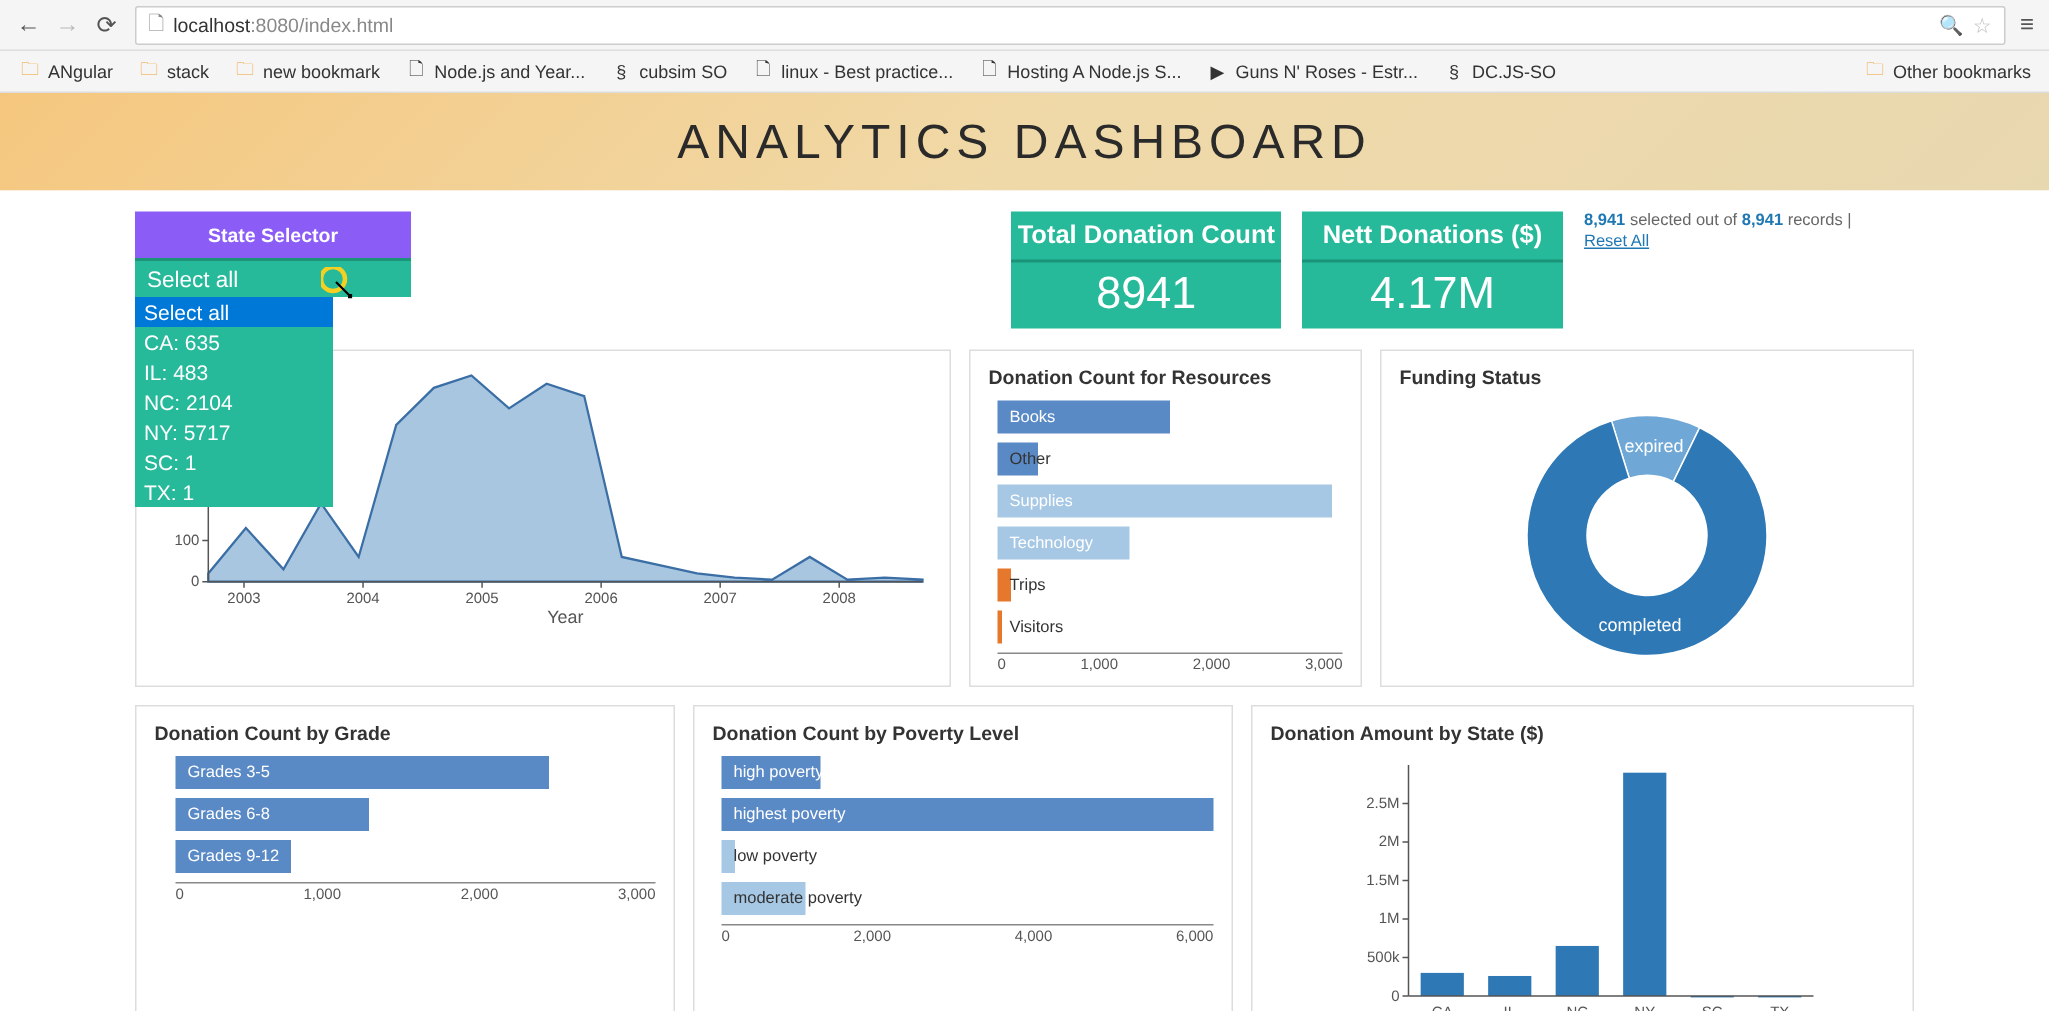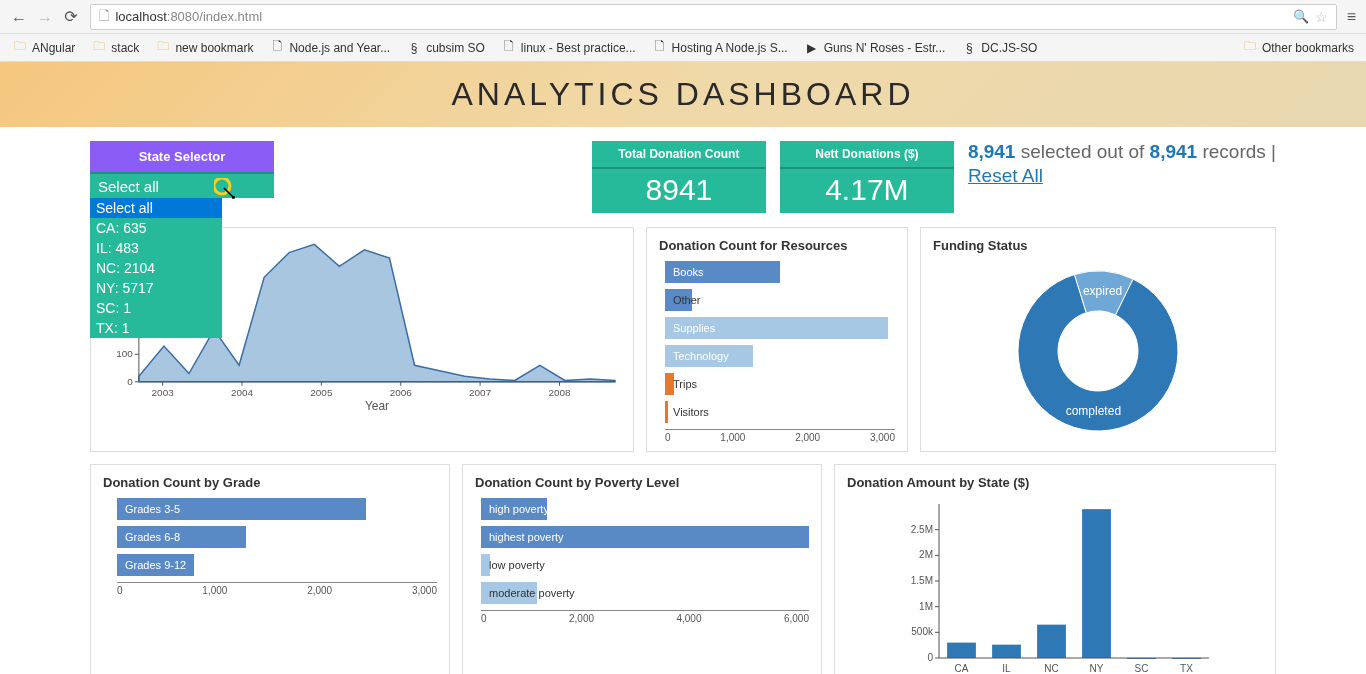--- a/index.html
+++ b/index.html
@@ -32,24 +32,24 @@
 .state-selector { width: 184px; }
 .state-selector-head { background: #8b5cf6; color: #fff; text-align: center; padding: 8px; font-size: 13px; font-weight: 700; border-bottom: 2px solid #1a9378; }
 .state-selector-drop { background: #26b99a; height: 24px; position: relative; padding: 3px 8px; color: #fff; font-size: 15px; display: flex; align-items: center; }
 .dropdown-cursor { position: absolute; right: 36px; top: 4px; }
 .dropdown-list { position: absolute; top: 100%; left: 0; width: 132px; background: #26b99a; z-index: 100; }
 .dd-item { padding: 2px 6px; color: #fff; font-size: 14px; cursor: pointer; }
 .dd-item.selected { background: #0078d7; }
 
 .kpi-gap { flex: 1; }
 .kpi { min-width: 174px; background: #26b99a; text-align: center; color: #fff; padding: 0; }
-.kpi-header { font-size: 12px; font-weight: 700; padding: 6px 4px; border-bottom: 2px solid #1a9378; }
+.kpi-header { font-size: 17px; font-weight: 700; padding: 6px 4px; border-bottom: 2px solid #1a9378; }
 .kpi-value { font-size: 30px; padding: 4px 8px 6px; }
 
-.counter { margin-left: auto; font-size: 19px; color: #666; }
+.counter { margin-left: auto; font-size: 11px; color: #666; }
 .counter .big { color: #1f78b4; font-weight: 700; }
 .counter .reset { color: #1f78b4; text-decoration: underline; cursor: pointer; display: inline-block; margin-top: 2px; }
 
 .grid { display: grid; grid-template-columns: 544px 262px 1fr; gap: 12px; margin-bottom: 12px; }
 .grid2 { display: grid; grid-template-columns: 360px 360px 1fr; gap: 12px; }
 
 .card { background: #fff; border: 1px solid #ddd; padding: 10px 12px 8px; min-height: 100px; }
 .card-title { font-size: 13px; font-weight: 700; color: #333; margin-bottom: 8px; }
 
 

